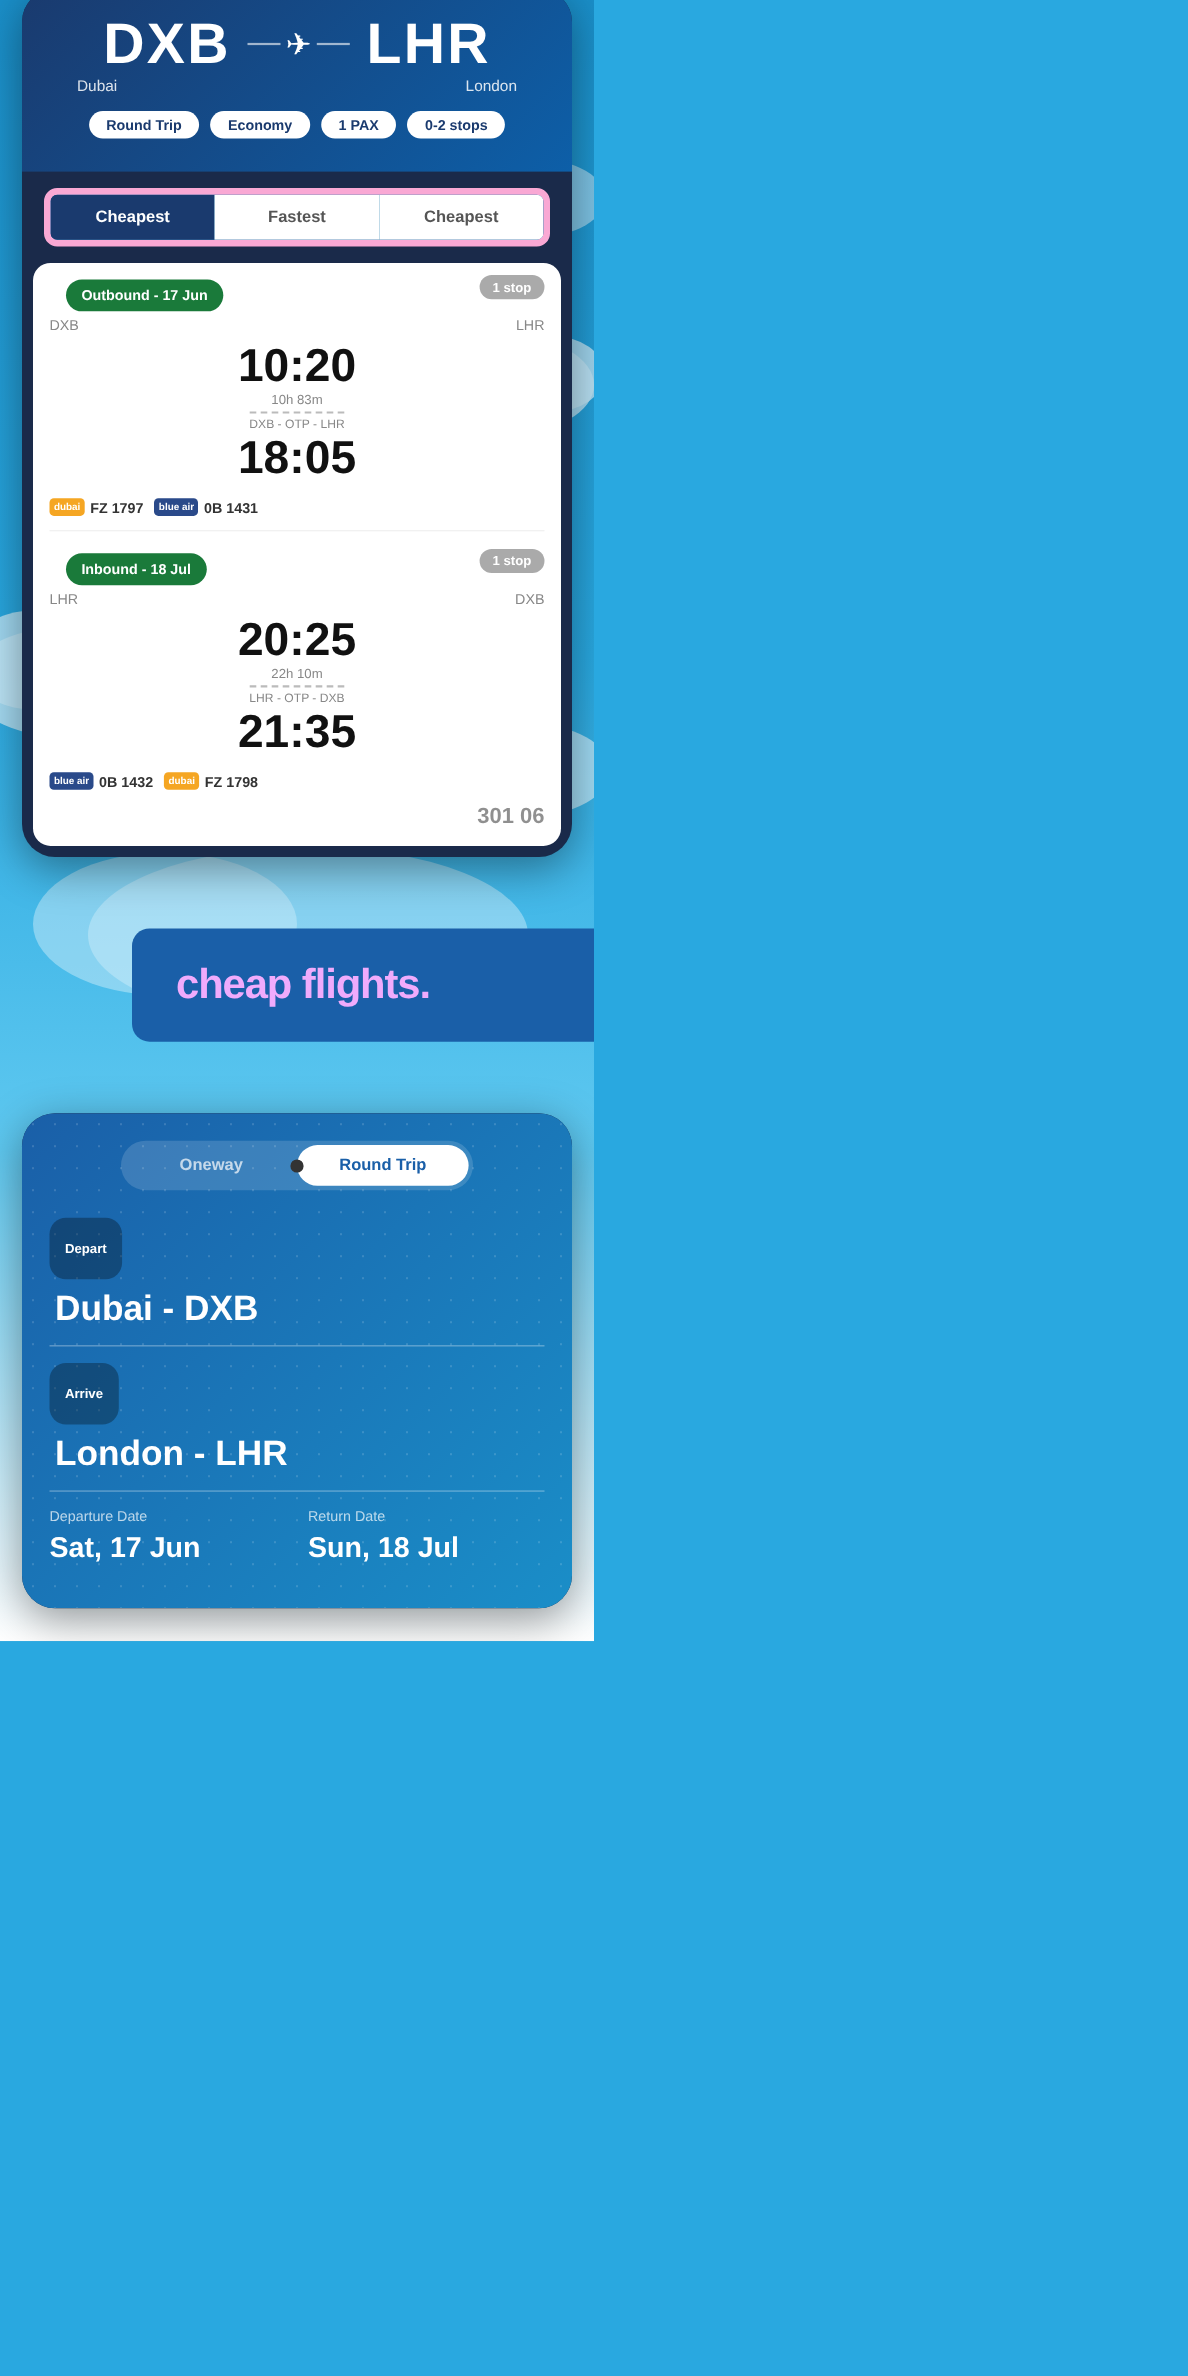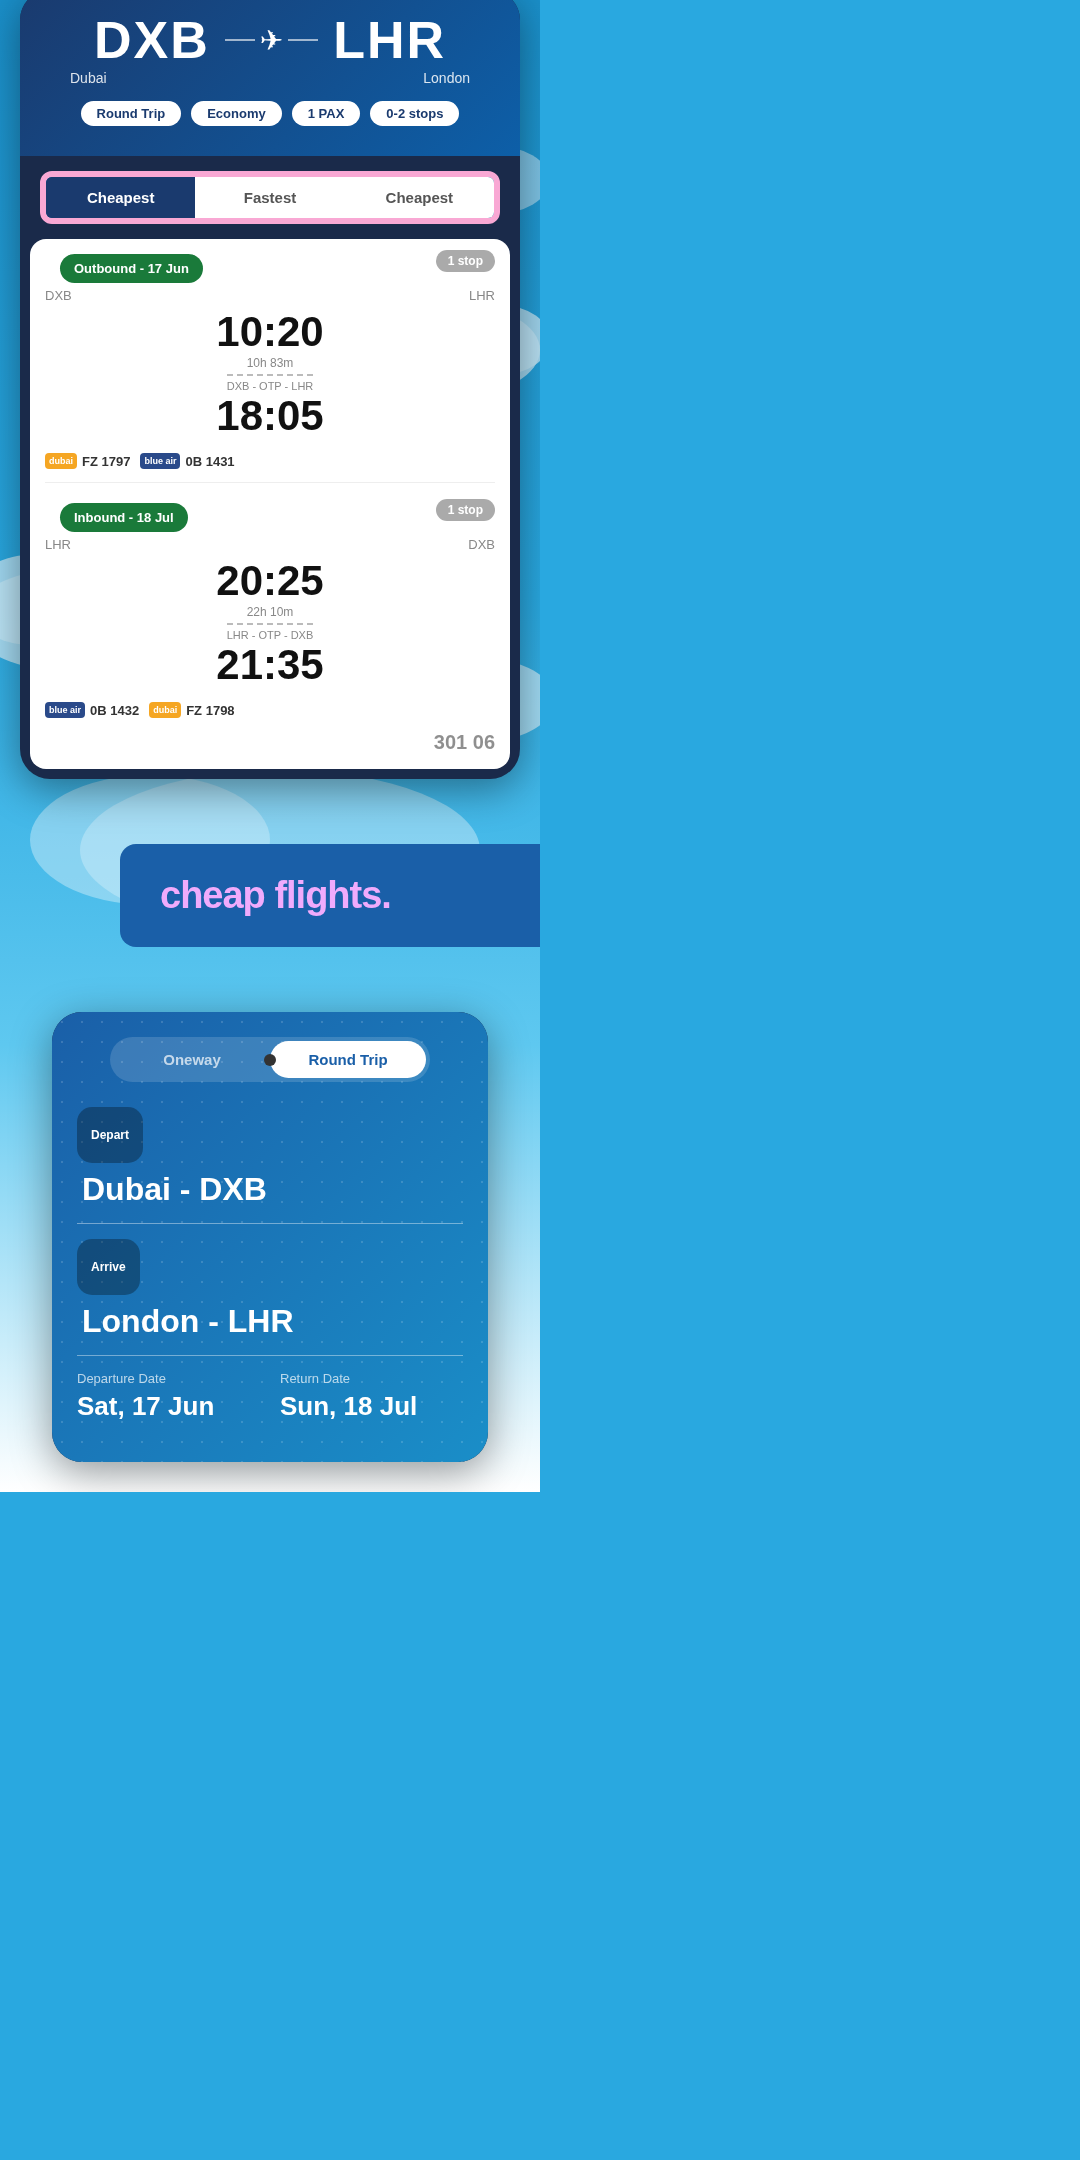--- a/index.html
+++ b/index.html
@@ -282,21 +282,21 @@
     .cheap-banner-text {
       color: #f0abfc;
       font-size: 38px;
       font-weight: 900;
       letter-spacing: -1px;
     }
 
     
     .phone-card-bottom {
       margin: 0 auto;
-      width: 436px;
+      width: 500px;
       background: #1a2a4a;
       border-radius: 30px;
       overflow: hidden;
       box-shadow: 0 10px 40px rgba(0,0,0,0.4);
       margin-bottom: 30px;
     }
 
     .phone2-header {
       background: linear-gradient(135deg, #1a5fa8 0%, #1a8ec8 100%);
       padding: 25px 25px 40px;

